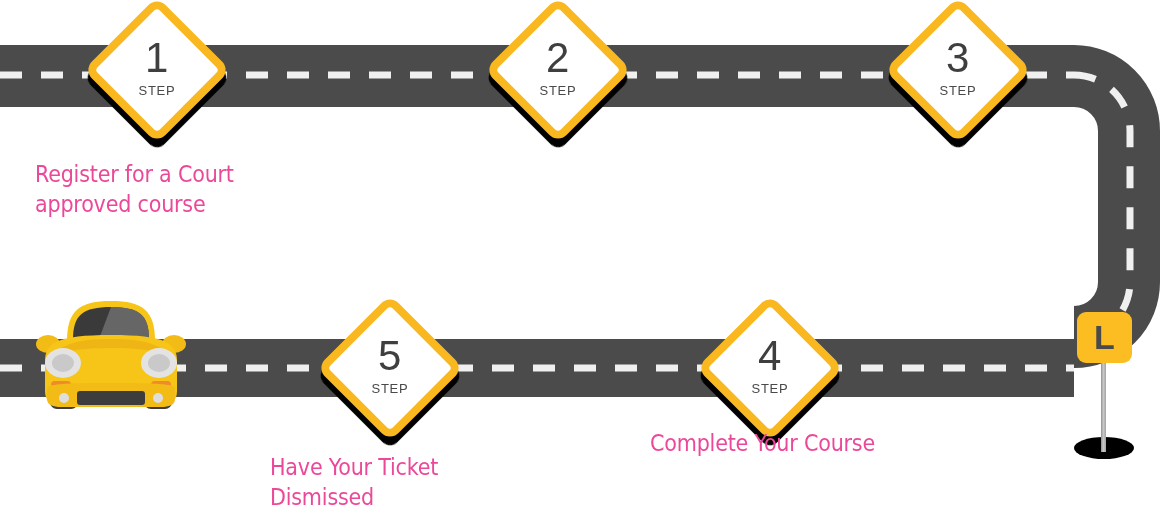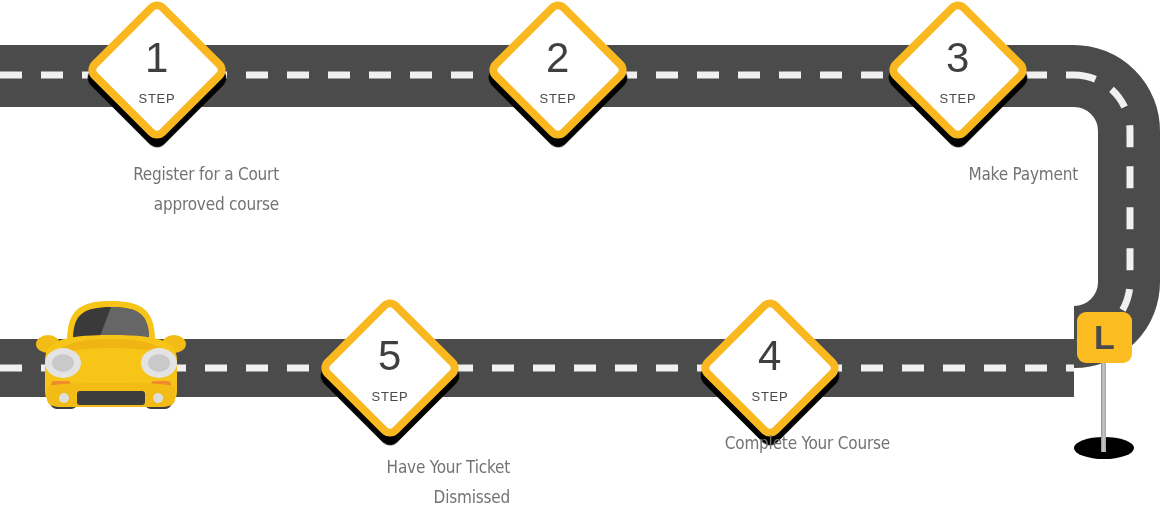--- a/index.html
+++ b/index.html
@@ -71,33 +71,33 @@
   .step-num {
     display: block;
     font-size: 42px;
     color: #3f3f3f;
     font-weight: 400;
     letter-spacing: 0.5px;
     font-family: "Liberation Sans", sans-serif;
   }
   .step-word {
     display: block;
-    margin-top: 13px;
+    margin-top: 5px;
     font-size: 13px;
     color: #4a4a4a;
     letter-spacing: 0.7px;
     font-family: "Liberation Sans", sans-serif;
   }
 
   
   .step-caption {
     position: absolute;
-    text-align: right;
-    color: #737373;
-    font-size: 17px;
+    text-align: left;
+    color: #ec4899;
+    font-size: 23px;
     line-height: 30px;
     font-family: "DejaVu Sans", sans-serif;
     font-stretch: condensed;
     letter-spacing: -0.2px;
     white-space: pre-line;
   }
 
   
   .l-sign-shadow {
     position: absolute;
@@ -252,21 +252,20 @@
   </div>
 
   <div class="step-node" style="left:884px; top:-4px;">
     <div class="step-shadow"></div>
     <div class="step-diamond"></div>
     <div class="step-inner">
       <span class="step-num">3</span>
       <span class="step-word">STEP</span>
     </div>
   </div>
-  <div class="step-caption" style="left:838px; top:159px; width:240px;">Make Payment</div>
 
   <div class="step-node" style="left:696px; top:294px;">
     <div class="step-shadow"></div>
     <div class="step-diamond"></div>
     <div class="step-inner">
       <span class="step-num">4</span>
       <span class="step-word">STEP</span>
     </div>
   </div>
   <div class="step-caption" style="left:650px; top:428px; width:240px;">Complete Your Course</div>

